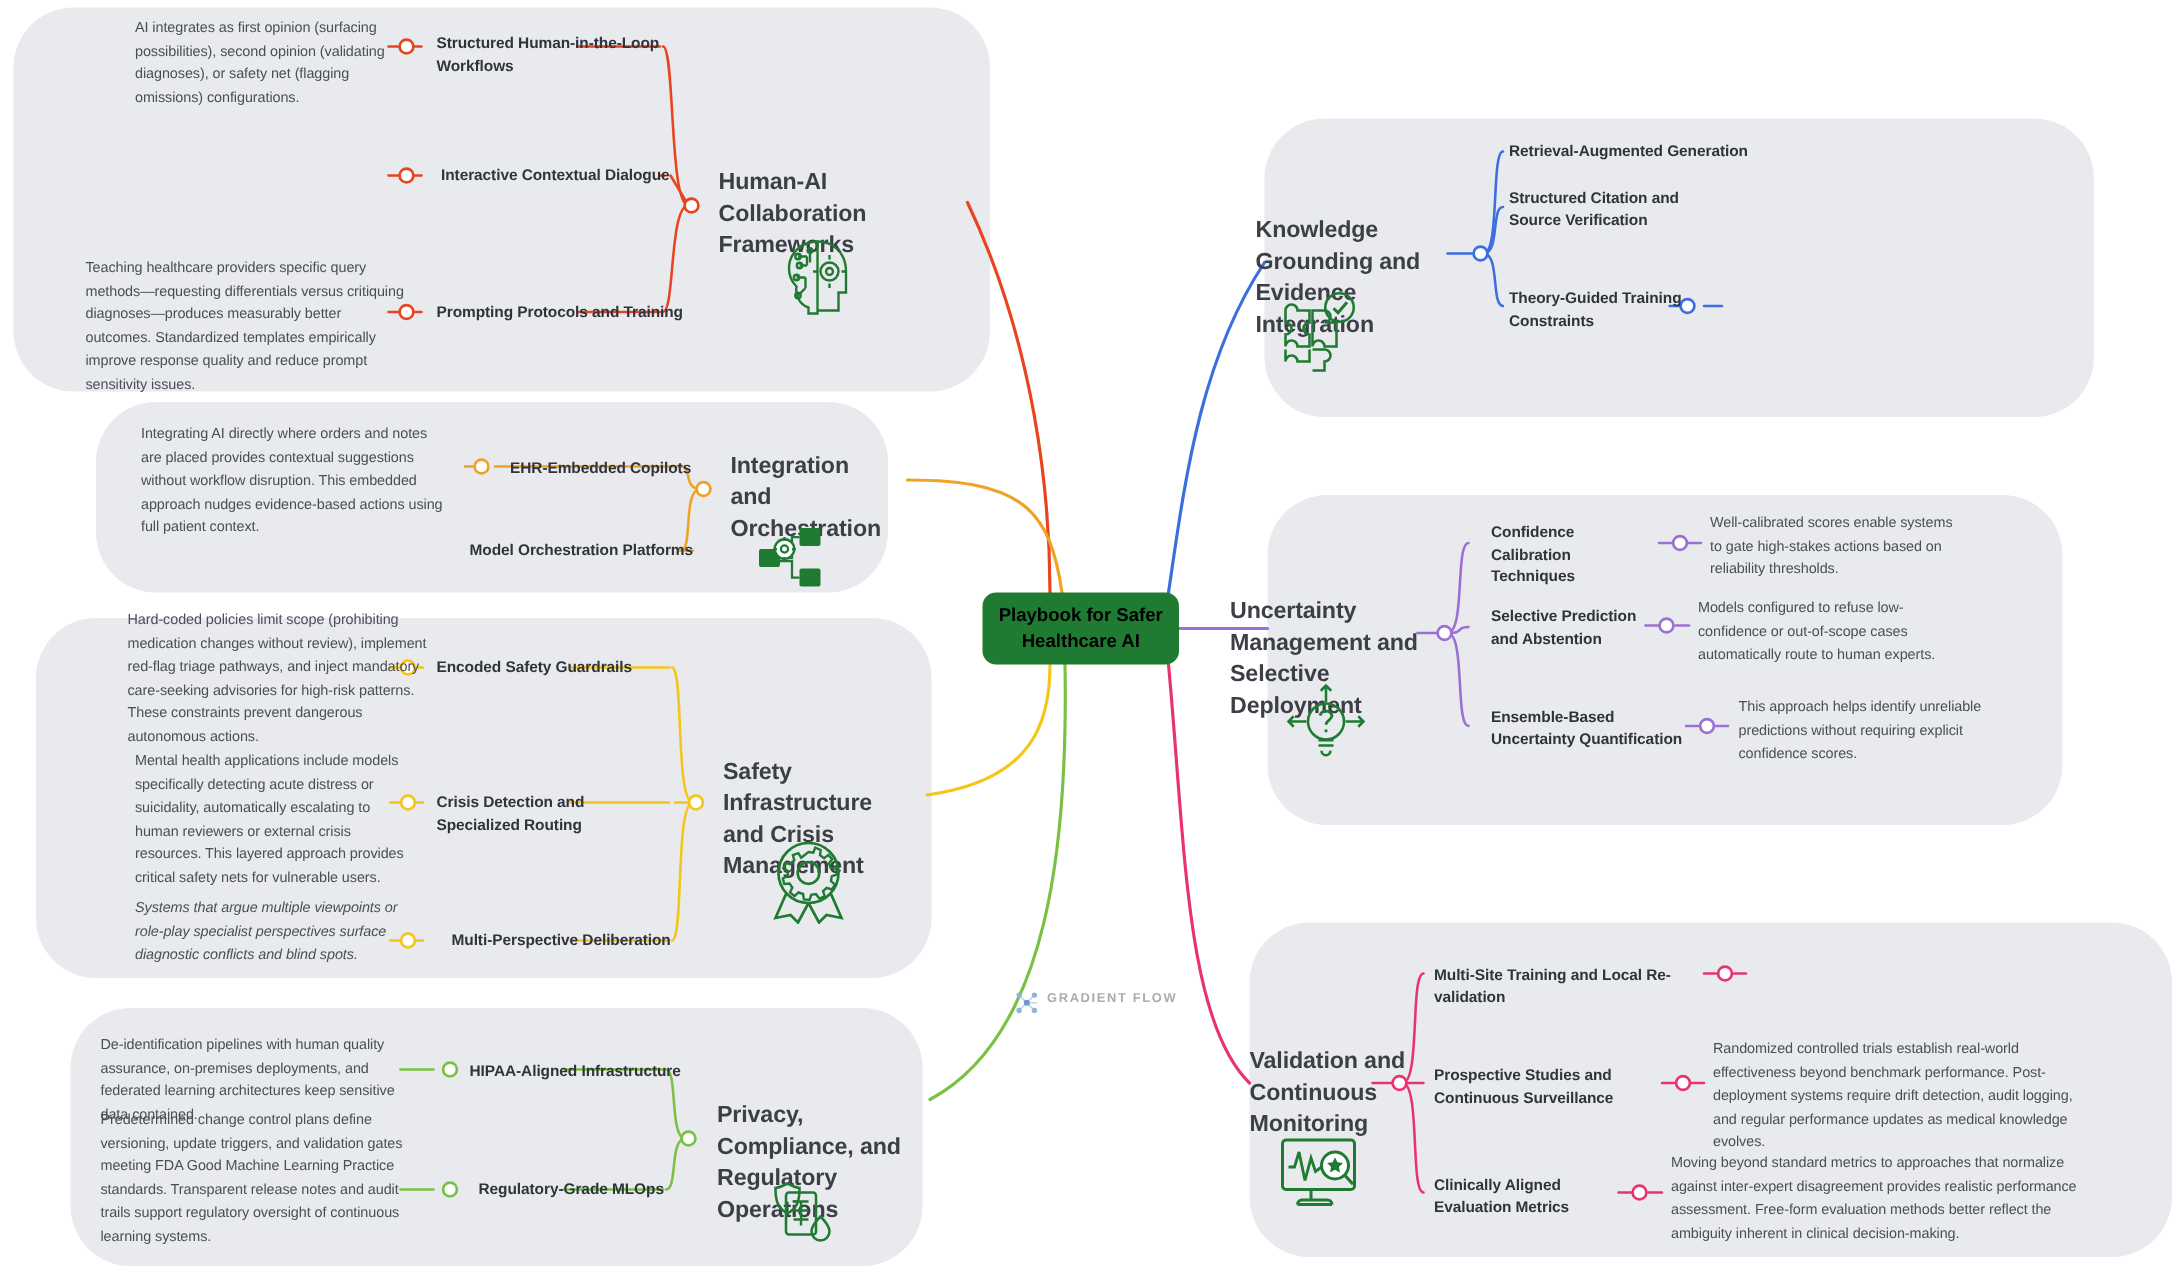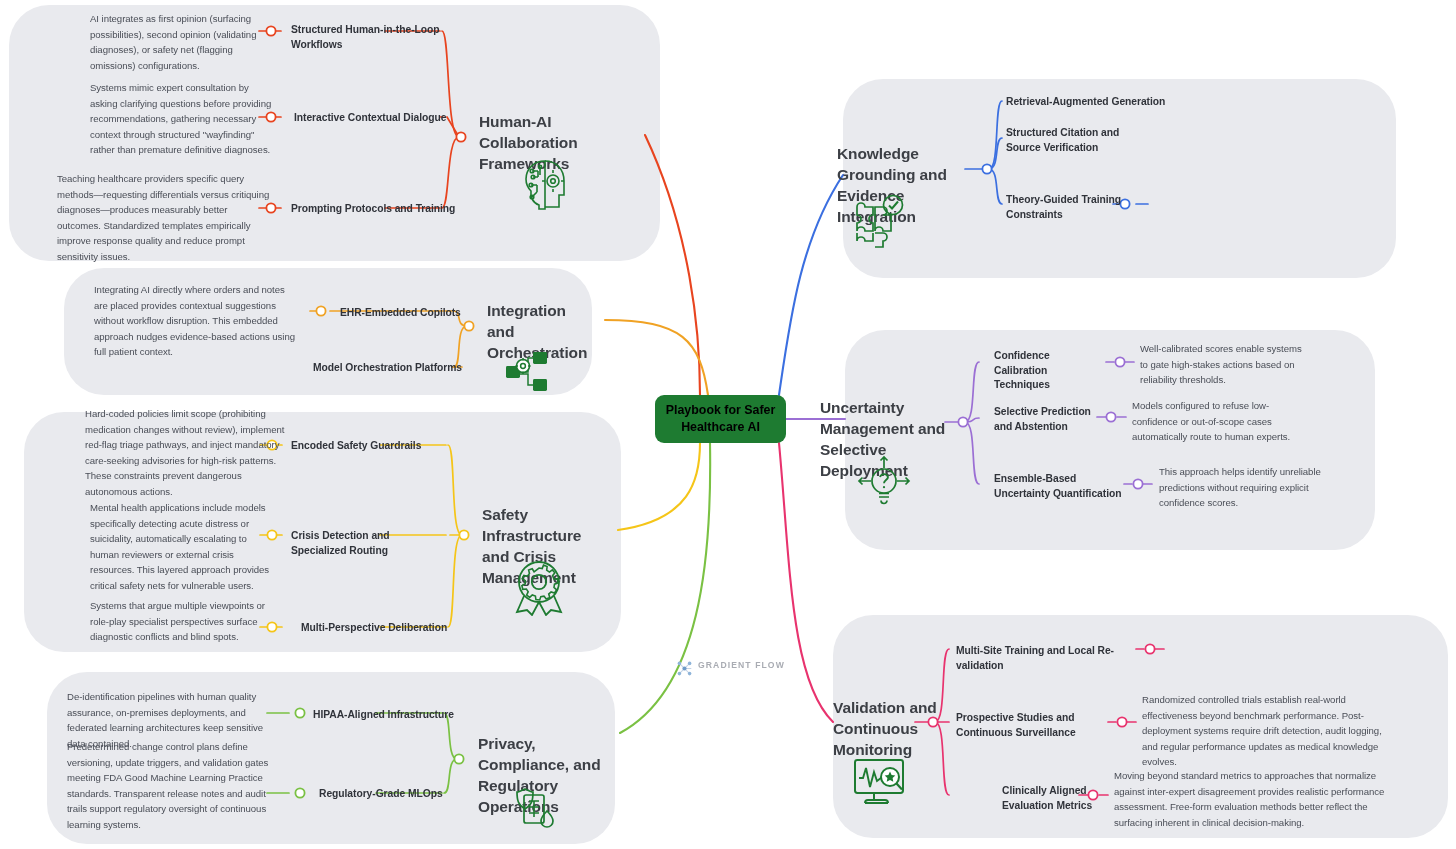--- a/index.html
+++ b/index.html
@@ -212,21 +212,20 @@
       <circle cx="15" cy="28" r="1.8"></circle>
         <circle cx="16" cy="40" r="1.8"></circle>
       <path d="M24,10 L24,18"></path>
         <circle cx="24" cy="10" r="1.6"></circle>
     </svg>
   </div>
   <div class="sub-label" style="left:291px; top:23px; width:160px;">Structured Human-in-the-Loop Workflows</div>
   <div class="detail" style="left:90px; top:11px; width:182px;">AI integrates as first opinion (surfacing possibilities), second opinion (validating diagnoses), or safety net (flagging omissions) configurations.</div>
 
   <div class="sub-label" style="left:294px; top:111px; width:160px;">Interactive Contextual Dialogue</div>
-  <div class="detail" style="left:90px; top:80px; width:182px;">Systems mimic expert consultation by asking clarifying questions before providing recommendations, gathering necessary context through structured "wayfinding" rather than premature definitive diagnoses.</div>
 
   <div class="sub-label" style="left:291px; top:202px; width:165px;">Prompting Protocols and Training</div>
   <div class="detail" style="left:57px; top:171px; width:216px;">Teaching healthcare providers specific query methods—requesting differentials versus critiquing diagnoses—produces measurably better outcomes. Standardized templates empirically improve response quality and reduce prompt sensitivity issues.</div>
 
   <div class="branch-title" style="left:487px; top:301px; width:105px;">Integration and Orchestration</div>
   <div class="branch-icon" style="left:502px; top:350px;">
     <svg width="52" height="44" viewBox="0 0 52 44" fill="none" stroke="#1e7b31" stroke-width="1.5">
       <rect x="31" y="2" width="14" height="12" rx="1.4" fill="#1e7b31" stroke="none"></rect>
       <rect x="31" y="29" width="14" height="12" rx="1.4" fill="#1e7b31" stroke="none"></rect>
       <rect x="4" y="16" width="14" height="12" rx="1.4" fill="#1e7b31" stroke="none"></rect>
@@ -251,21 +250,21 @@
       <circle cx="28" cy="24" r="7.2" stroke-width="1.8"></circle>
     </svg>
   </div>
   <div class="sub-label" style="left:291px; top:439px; width:160px;">Encoded Safety Guardrails</div>
   <div class="detail" style="left:85px; top:406px; width:200px;">Hard-coded policies limit scope (prohibiting medication changes without review), implement red-flag triage pathways, and inject mandatory care-seeking advisories for high-risk patterns. These constraints prevent dangerous autonomous actions.</div>
 
   <div class="sub-label" style="left:291px; top:529px; width:152px;">Crisis Detection and Specialized Routing</div>
   <div class="detail" style="left:90px; top:500px; width:180px;">Mental health applications include models specifically detecting acute distress or suicidality, automatically escalating to human reviewers or external crisis resources. This layered approach provides critical safety nets for vulnerable users.</div>
 
   <div class="sub-label" style="left:301px; top:621px; width:160px;">Multi-Perspective Deliberation</div>
-  <div class="detail" style="left:90px; top:598px; width:186px;">Systems that argue multiple viewpoints or role-play specialist perspectives surface diagnostic conflicts and blind spots.</div>
+  <div class="detail" style="left:90px; top:598px; width:186px;font-style:italic;">Systems that argue multiple viewpoints or role-play specialist perspectives surface diagnostic conflicts and blind spots.</div>
 
   <div class="branch-title" style="left:478px; top:734px; width:135px;">Privacy, Compliance, and Regulatory Operations</div>
   <div class="branch-icon" style="left:513px; top:786px;">
     <svg width="46" height="44" viewBox="0 0 46 44" fill="none" stroke="#1e7b31" stroke-width="1.7">
       <path d="M12,3 C8,5 5,6 4,6 C4,14 5,19 12,23 C19,19 20,14 20,6 C19,6 16,5 12,3Z"></path>
       <rect x="11" y="9" width="20" height="28" rx="2"></rect>
       <path d="M16,15 L26,15 M16,21 L26,21 M16,27 L26,27 M21,15 L21,31" stroke-width="1.6"></path>
       <path d="M34,25 C30,29 28,32 28,35 a6,6 0 0 0 12,0 C40,32 38,29 34,25Z"></path>
     </svg>
   </div>
@@ -321,22 +320,22 @@
       <path d="M38,14.5 l1.6,3.4 3.7,0.5 -2.7,2.6 0.7,3.7 -3.3,-1.8 -3.3,1.8 0.7,-3.7 -2.7,-2.6 3.7,-0.5 z" fill="#1e7b31" stroke="none"></path>
       <path d="M44.5,26.5 L50,32.5" stroke-width="2.2"></path>
       <path d="M22,36 L22,43 M13,46 L36,46 M13,46 a3,3 0 0 1 3,-3 L33,43 a3,3 0 0 1 3,3" stroke-width="2"></path>
     </svg>
   </div>
   <div class="sub-label" style="left:956px; top:644px; width:190px;">Multi-Site Training and Local Re-validation</div>
 
   <div class="sub-label" style="left:956px; top:711px; width:148px;">Prospective Studies and Continuous Surveillance</div>
   <div class="detail" style="left:1142px; top:692px; width:258px;">Randomized controlled trials establish real-world effectiveness beyond benchmark performance. Post-deployment systems require drift detection, audit logging, and regular performance updates as medical knowledge evolves.</div>
 
-  <div class="sub-label" style="left:956px; top:784px; width:125px;margin-left:46px;">Clinically Aligned Evaluation Metrics</div>
-  <div class="detail" style="left:1114px; top:768px; width:280px;">Moving beyond standard metrics to approaches that normalize against inter-expert disagreement provides realistic performance assessment. Free-form evaluation methods better reflect the surfacing inherent in clinical decision-making.</div>
+  <div class="sub-label" style="left:956px; top:784px; width:125px;">Clinically Aligned Evaluation Metrics</div>
+  <div class="detail" style="left:1114px; top:768px; width:280px;">Moving beyond standard metrics to approaches that normalize against inter-expert disagreement provides realistic performance assessment. Free-form evaluation methods better reflect the ambiguity inherent in clinical decision-making.</div>
 
   <div class="watermark">
     <svg width="17" height="17" viewBox="0 0 20 20">
       <line x1="4" y1="4" x2="16" y2="16" stroke="#c3d3e6" stroke-width="1.2"></line>
       <line x1="16" y1="4" x2="4" y2="16" stroke="#c3d3e6" stroke-width="1.2"></line>
       <line x1="10" y1="10" x2="18" y2="10" stroke="#c3d3e6" stroke-width="1.2"></line>
       <circle cx="4" cy="4" r="2.1" fill="#8fb4d9"></circle>
       <circle cx="16" cy="4" r="2.1" fill="#8fb4d9"></circle>
       <circle cx="4" cy="16" r="2.1" fill="#8fb4d9"></circle>
       <circle cx="16" cy="16" r="2.1" fill="#8fb4d9"></circle>

